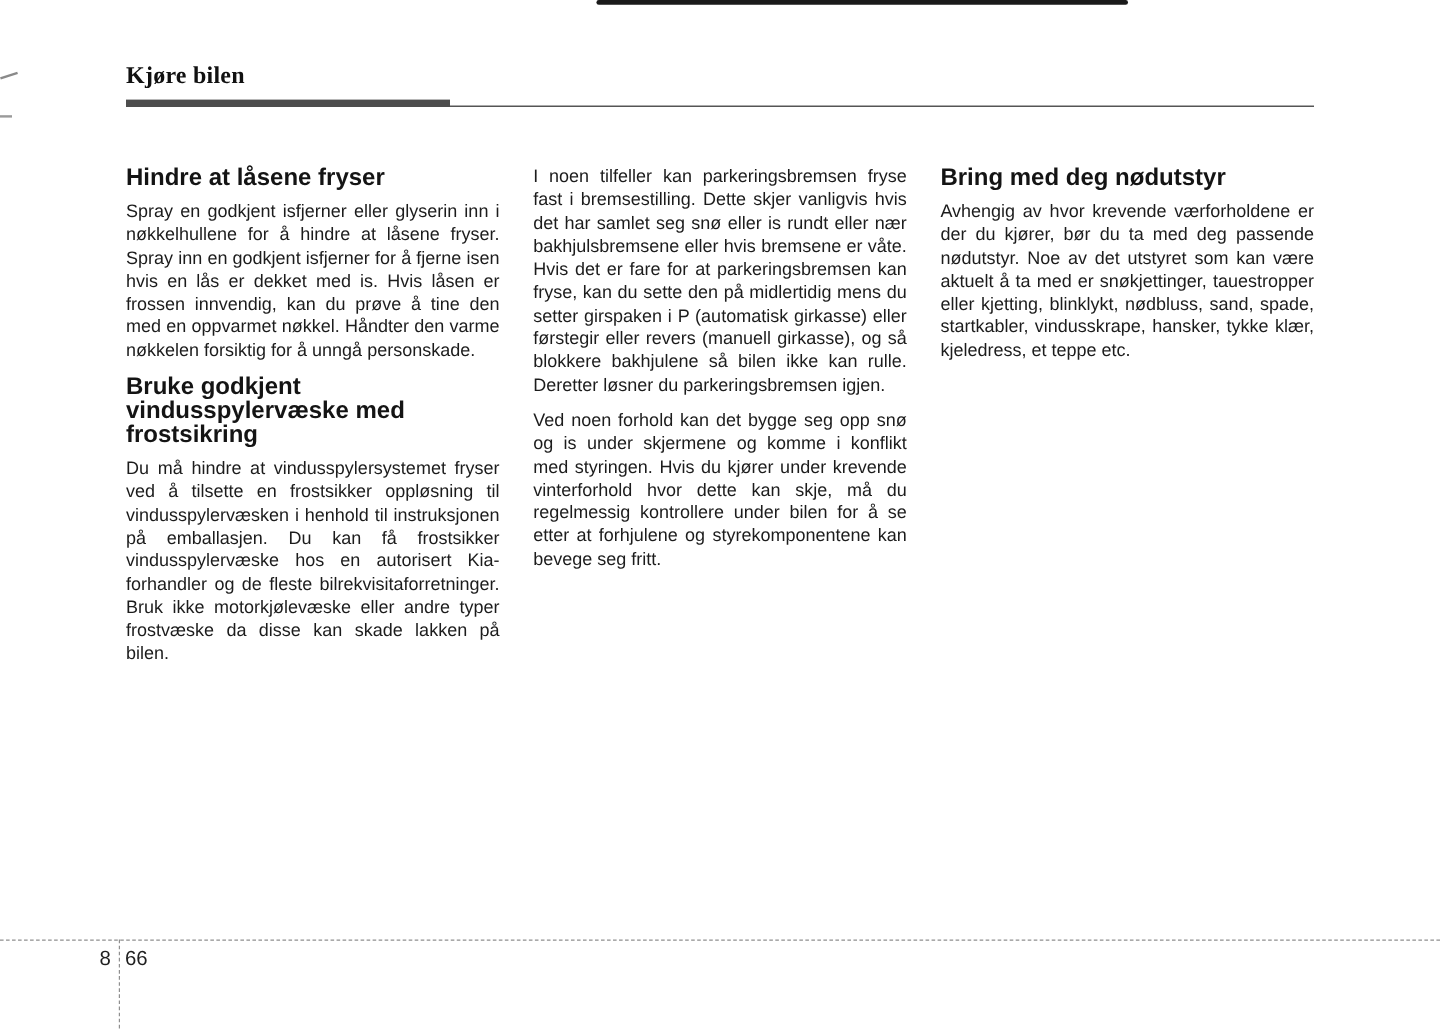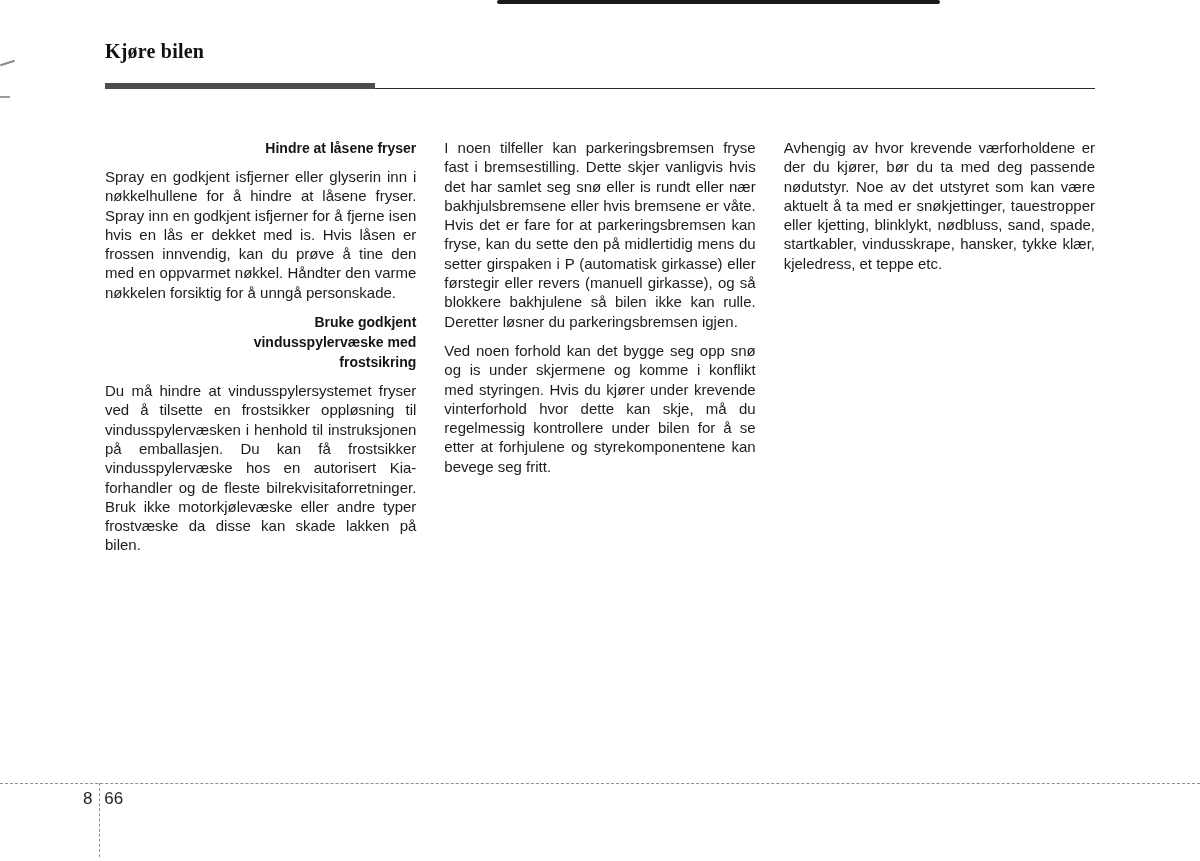--- a/index.html
+++ b/index.html
@@ -40,21 +40,21 @@
     left: 0;
     top: 96px;
     width: 10px;
     height: 2px;
     background: #9a9a9a;
   }
   
   .chapter-title {
     position: absolute;
     left: 105px;
-    top: 40px;
+    top: 52px;
     margin: 0;
     font-family: "Liberation Serif", serif;
     font-size: 20px;
     font-weight: bold;
     color: #111111;
     letter-spacing: 0.2px;
   }
   .header-rule {
     position: absolute;
     left: 105px;
@@ -89,26 +89,25 @@
   }
   .col {
     flex: 1 1 0;
     min-width: 0;
   }
   .sec + .sec {
     margin-top: 10px;
   }
   .sec h2 {
     margin: 0 0 9px 0;
-    font-size: 14px;
+    font-size: 20px;
     font-weight: bold;
     line-height: 20px;
     color: #141414;
     white-space: pre-line;
-    text-align: right;
   }
   .sec p {
     margin: 0;
     font-size: 15px;
     line-height: 19.3px;
     text-align: justify;
     color: #1c1c1c;
   }
   
   .footer-dashed-line {
@@ -169,20 +168,21 @@
       <div class="sec">
         <p>I noen tilfeller kan parkeringsbremsen fryse fast i bremsestilling. Dette skjer vanligvis hvis det har samlet seg snø eller is rundt eller nær bakhjulsbremsene eller hvis bremsene er våte. Hvis det er fare for at parkeringsbremsen kan fryse, kan du sette den på midlertidig mens du setter girspaken i P (automatisk girkasse) eller førstegir eller revers (manuell girkasse), og så blokkere bakhjulene så bilen ikke kan rulle. Deretter løsner du parkeringsbremsen igjen.</p>
       </div>
       <div class="sec">
         <p>Ved noen forhold kan det bygge seg opp snø og is under skjermene og komme i konflikt med styringen. Hvis du kjører under krevende vinterforhold hvor dette kan skje, må du regelmessig kontrollere under bilen for å se etter at forhjulene og styrekomponentene kan bevege seg fritt.</p>
       </div>
     </section>
 
     <section class="col">
       <div class="sec">
+        <h2>Bring med deg nødutstyr</h2>
         <p>Avhengig av hvor krevende værforholdene er der du kjører, bør du ta med deg passende nødutstyr. Noe av det utstyret som kan være aktuelt å ta med er snøkjettinger, tauestropper eller kjetting, blinklykt, nødbluss, sand, spade, startkabler, vindusskrape, hansker, tykke klær, kjeledress, et teppe etc.</p>
       </div>
     </section>
 
   </main>
 
   <div class="footer-dashed-line"></div>
   <div class="footer-crop-mark"></div>
   <div class="page-number">8 66</div>
 

